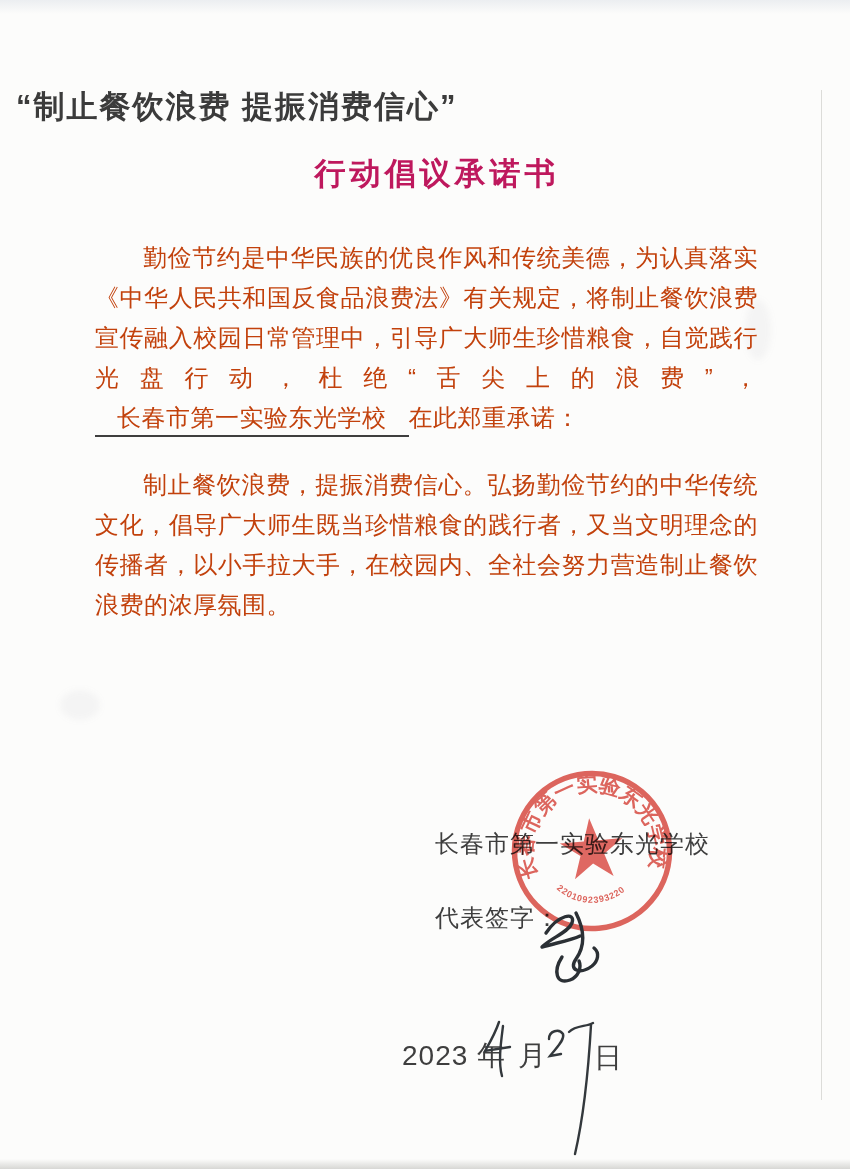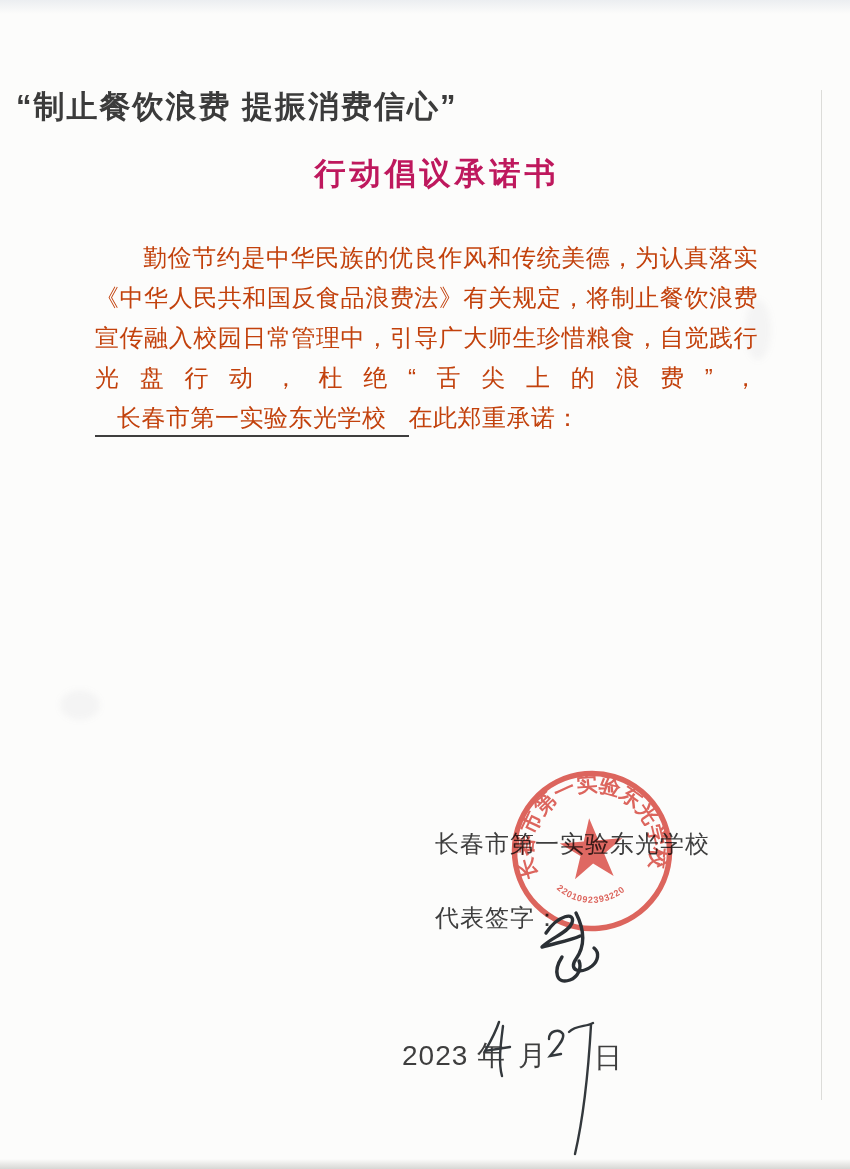--- a/index.html
+++ b/index.html
@@ -118,20 +118,21 @@
   <div class="scan-edge-line"></div>
   <div class="scan-bottom-band"></div>
   <div class="scan-smudge smudge-1"></div>
   <div class="scan-smudge smudge-2"></div>
 
   <h1 class="doc-title">“制止餐饮浪费 提振消费信心”</h1>
   <h2 class="doc-subtitle">行动倡议承诺书</h2>
 
   <div class="body-text">
     <p><span>勤俭节约是中华民族的优良作风和传统美德，为认真落实《中华人民共和国反食品浪费法》有关规定，将制止餐饮浪费宣传融入校园日常管理中，引导广大师生珍惜粮食，自觉践行光盘行动，杜绝“舌尖上的浪费”，</span><span class="inline-underlined">长春市第一实验东光学校</span><span>在此郑重承诺：</span></p>
+    <p>制止餐饮浪费，提振消费信心。弘扬勤俭节约的中华传统文化，倡导广大师生既当珍惜粮食的践行者，又当文明理念的传播者，以小手拉大手，在校园内、全社会努力营造制止餐饮浪费的浓厚氛围。</p>
   </div>
 
   <div class="signature-block">
     <p class="line">长春市第一实验东光学校</p>
     <p class="line signer-line">代表签字：</p>
   </div>
 
   <svg class="seal" viewBox="-100 -100 200 200" xmlns="http://www.w3.org/2000/svg">
     <g transform="rotate(-5)">
       <circle cx="0" cy="0" r="77.5" fill="none" stroke="#dd5a52" stroke-width="5.5"></circle>

